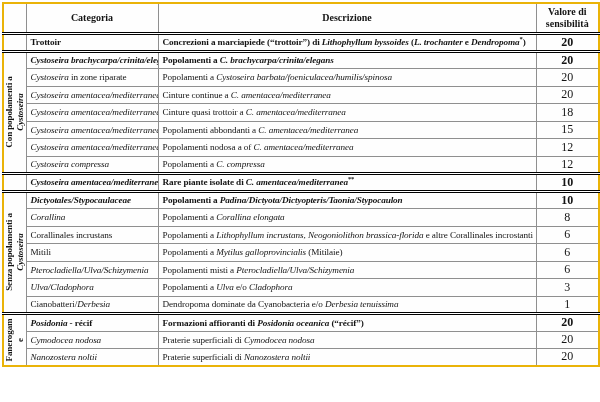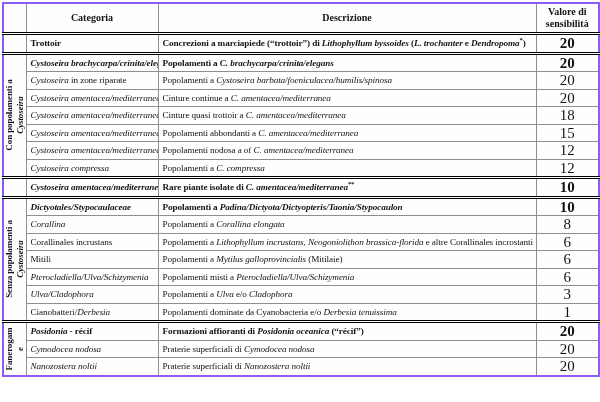--- a/index.html
+++ b/index.html
@@ -3,39 +3,39 @@
 <meta charset="utf-8">
 <style>
   html,body{margin:0;padding:0;background:#ffffff;}
   .page{
     width:600px;height:402px;box-sizing:border-box;
     padding:2px;background:#ffffff;overflow:hidden;
     font-family:"Liberation Serif", serif;
   }
   table.sens{
     border-collapse:collapse;table-layout:fixed;width:596px;
-    border:2px solid #8b5cf6;
+    border:2px solid #eab308;
   }
   th,td{
     border:1px solid #8f8f8f;
     color:#141414;
     box-sizing:border-box;
     background:#fefefe;
   }
   th{
     font-size:10px;font-weight:bold;text-align:center;
     padding:2px 2px;height:30px;vertical-align:middle;line-height:1.2;
     border-bottom:3px double #000;
   }
   td{
     font-size:9.2px;letter-spacing:-0.1px;
     padding:0 4px;height:17.5px;line-height:1.1;
     white-space:nowrap;overflow:hidden;vertical-align:middle;
   }
-  td.val{text-align:center;font-size:15px;letter-spacing:0;margin-top:28px;}
+  td.val{text-align:center;font-size:12px;letter-spacing:0;margin-top:28px;}
   td.group-cell{position:relative;padding:0;}
   .rot{
     position:absolute;top:50%;left:50%;
     transform:translate(-50%,-50%) rotate(-90deg);
     white-space:nowrap;text-align:center;
     font-size:9px;line-height:1.2;color:#141414;
   }
   tr.sec-top td{border-top:3px double #000;font-weight:bold;}
   sup{font-size:6.5px;vertical-align:super;line-height:0;}
   i{font-style:italic;}
@@ -138,21 +138,21 @@
           <td><span>Popolamenti misti a </span><i>Pterocladiella/Ulva/Schizymenia</i></td>
           <td class="val">6</td>
         </tr>
         <tr>
           <td><i>Ulva/Cladophora</i></td>
           <td><span>Popolamenti a </span><i>Ulva</i><span> e/o </span><i>Cladophora</i></td>
           <td class="val">3</td>
         </tr>
         <tr>
           <td><span>Cianobatteri/</span><i>Derbesia</i></td>
-          <td><span>Popolamenti dominate da Cyanobacteria e/o </span><i>Derbesia tenuissima</i></td>
+          <td><span>Dendropoma dominate da Cyanobacteria e/o </span><i>Derbesia tenuissima</i></td>
           <td class="val">1</td>
         </tr>
         <tr class="sec-top">
           <td class="group-cell" rowspan="3">
             <div class="rot"><span>Fanerogam</span><br><span>e</span></div>
           </td>
           <td><i>Posidonia</i><span> - récif</span></td>
           <td><span>Formazioni affioranti di </span><i>Posidonia oceanica</i><span> (“récif”)</span></td>
           <td class="val">20</td>
         </tr>

